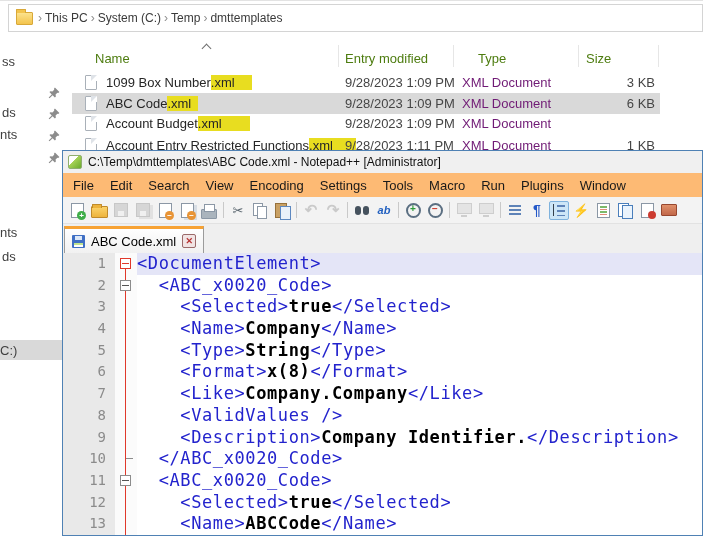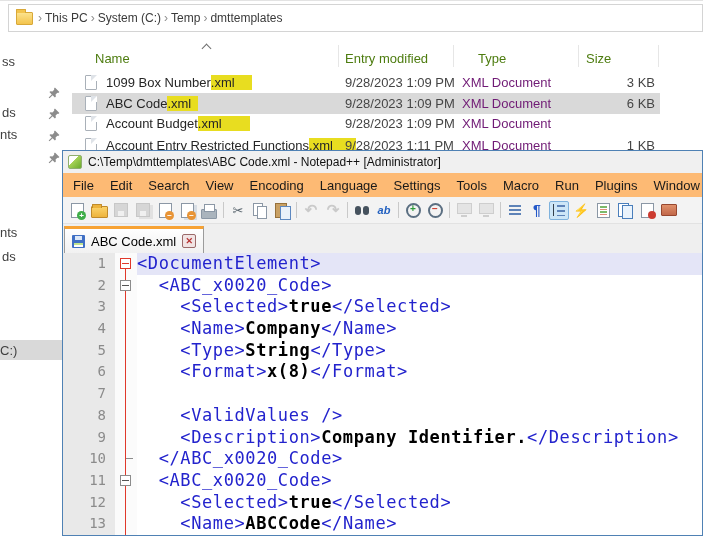--- a/index.html
+++ b/index.html
@@ -239,21 +239,20 @@
   <div id="titlebar">
     <span class="nppico"></span>
     <span>C:\Temp\dmttemplates\ABC Code.xml - Notepad++ [Administrator]</span>
   </div>
   <div id="menubar">
       <span class="mitem">File</span>
       <span class="mitem">Edit</span>
       <span class="mitem">Search</span>
       <span class="mitem">View</span>
       <span class="mitem">Encoding</span>
-      <span class="mitem">Language</span>
       <span class="mitem">Settings</span>
       <span class="mitem">Tools</span>
       <span class="mitem">Macro</span>
       <span class="mitem">Run</span>
       <span class="mitem">Plugins</span>
       <span class="mitem">Window</span>
     </div>
   <div id="toolbar">
       <span class="tbi i-new"></span>
       <span class="tbi i-open"></span>
@@ -338,20 +337,21 @@
         <span class="foldc">
           <span class="vline"></span>
         </span>
         <span class="codetxt">    <span class="tag">&lt;Format&gt;</span><span class="val">x(8)</span><span class="tag">&lt;/Format&gt;</span></span>
       </div>
       <div class="cl">
         <span class="ln">7</span>
         <span class="foldc">
           <span class="vline"></span>
         </span>
+        <span class="codetxt">    <span class="tag">&lt;Like&gt;</span><span class="val">Company.Company</span><span class="tag">&lt;/Like&gt;</span></span>
       </div>
       <div class="cl">
         <span class="ln">8</span>
         <span class="foldc">
           <span class="vline"></span>
         </span>
         <span class="codetxt">    <span class="tag">&lt;ValidValues /&gt;</span></span>
       </div>
       <div class="cl">
         <span class="ln">9</span>

